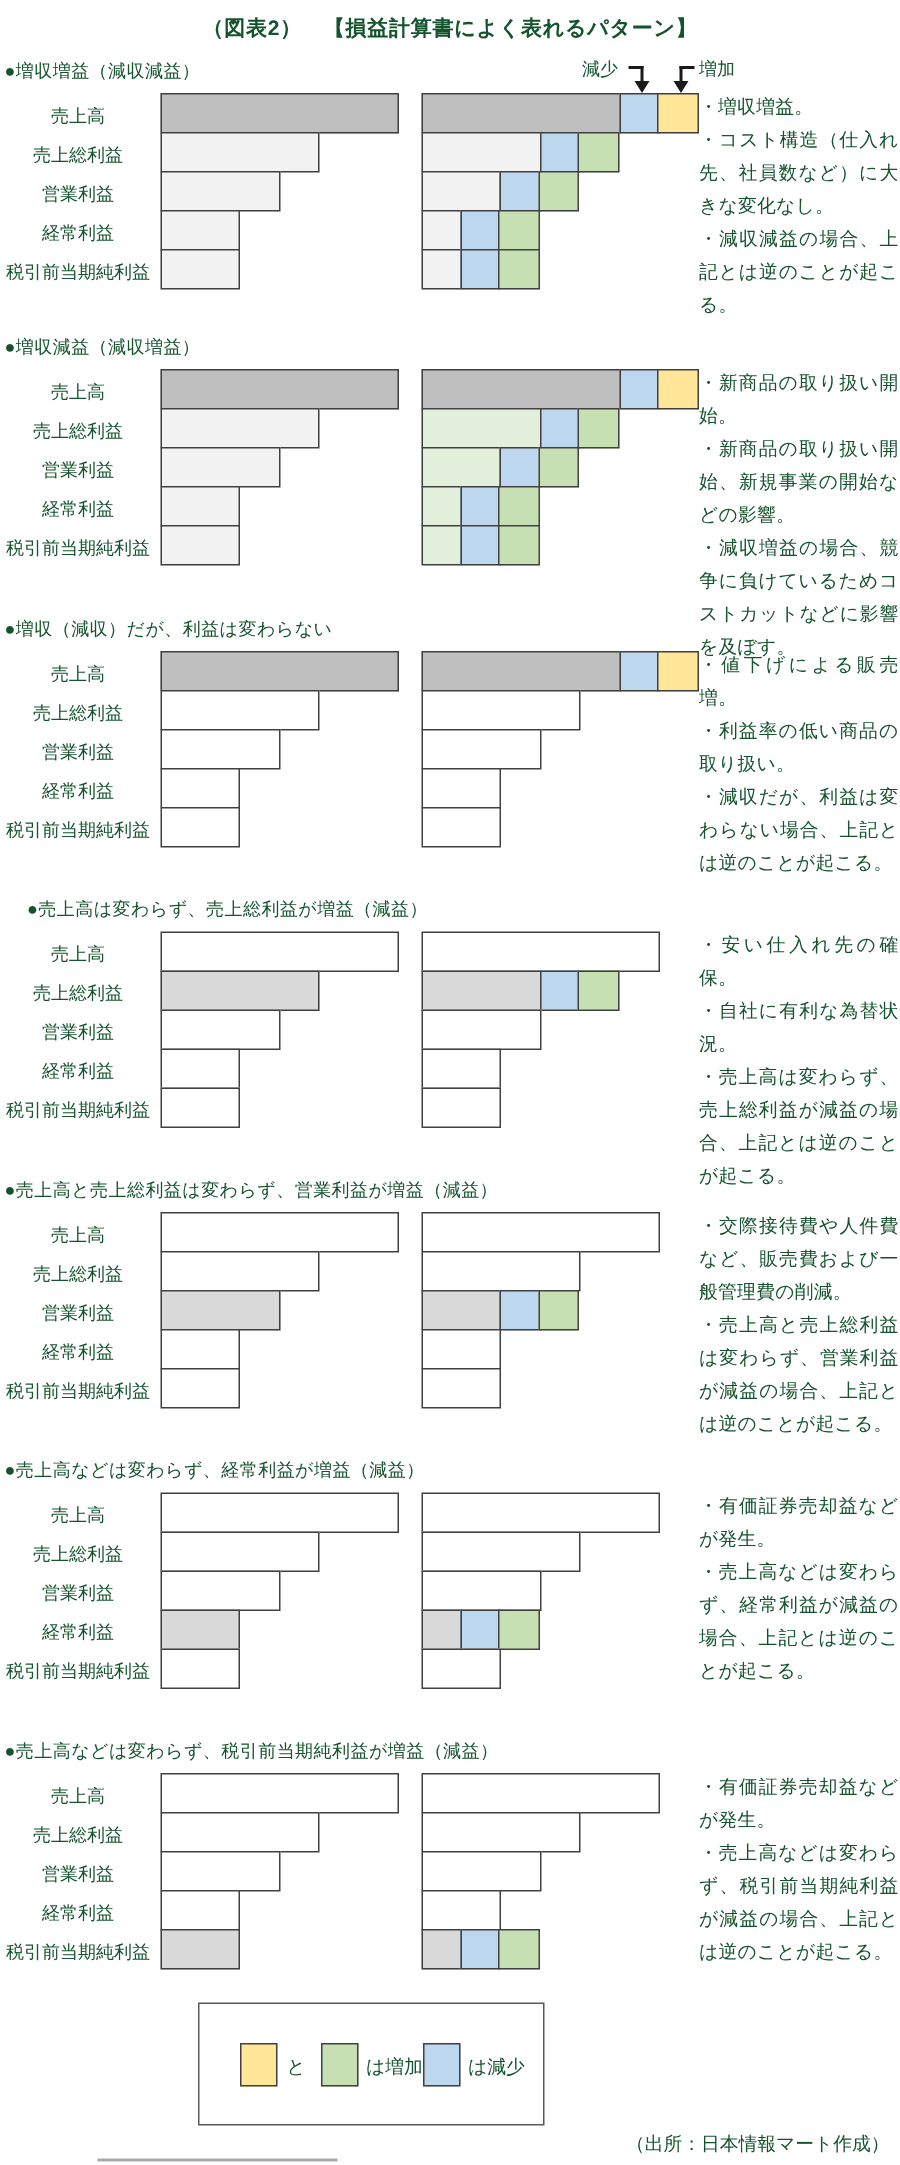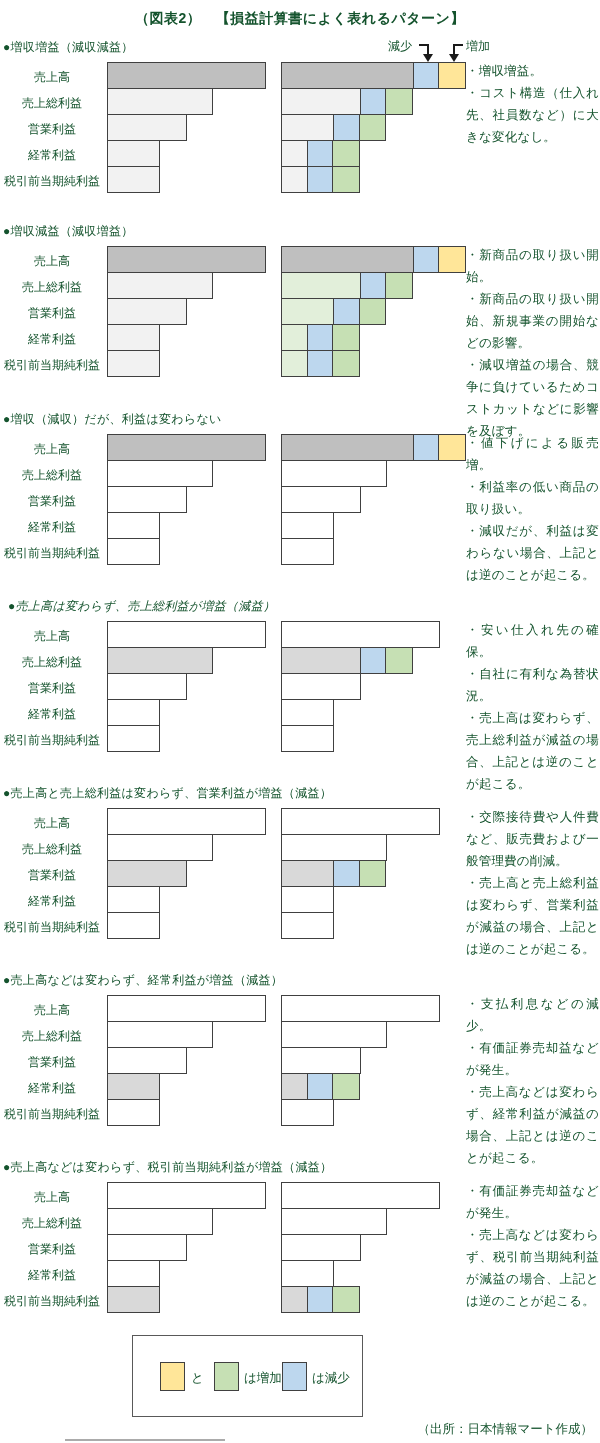--- a/index.html
+++ b/index.html
@@ -61,20 +61,21 @@
       <div class="bar-seg" style="left: 306.5px; top: 140px; width: 27.5px; height: 27px; background: rgb(189, 215, 238);"></div>
       <div class="bar-seg" style="left: 332px; top: 140px; width: 27.5px; height: 27px; background: rgb(198, 224, 180);"></div>
       <div class="abs row-label" style="left: 2px; top: 173px; width: 100px;">税引前当期純利益</div>
       <div class="bar-seg" style="left: 107px; top: 166px; width: 53px; height: 27px; background: rgb(242, 242, 242);"></div>
       <div class="bar-seg" style="left: 281px; top: 166px; width: 26.5px; height: 27px; background: rgb(242, 242, 242);"></div>
       <div class="bar-seg" style="left: 306.5px; top: 166px; width: 27.5px; height: 27px; background: rgb(189, 215, 238);"></div>
       <div class="bar-seg" style="left: 332px; top: 166px; width: 27.5px; height: 27px; background: rgb(198, 224, 180);"></div>
       <div class="abs comment" style="left: 466px; top: 60px; width: 133px;">
         <div>・増収増益。</div>
         <div>・コスト構造（仕入れ先、社員数など）に大きな変化なし。</div>
+        <div>・減収減益の場合、上記とは逆のことが起こる。</div>
       </div>
       <div class="abs section-heading" style="left: 3px; top: 223px;">●増収減益（減収増益）</div>
       <div class="abs row-label" style="left: 2px; top: 253px; width: 100px;">売上高</div>
       <div class="bar-seg" style="left: 107px; top: 246px; width: 159px; height: 27px; background: rgb(191, 191, 191);"></div>
       <div class="bar-seg" style="left: 281px; top: 246px; width: 132.5px; height: 27px; background: rgb(191, 191, 191);"></div>
       <div class="bar-seg" style="left: 412.5px; top: 246px; width: 27.5px; height: 27px; background: rgb(189, 215, 238);"></div>
       <div class="bar-seg" style="left: 438px; top: 246px; width: 27.5px; height: 27px; background: rgb(255, 230, 153);"></div>
       <div class="abs row-label" style="left: 2px; top: 279px; width: 100px;">売上総利益</div>
       <div class="bar-seg" style="left: 107px; top: 272px; width: 106px; height: 27px; background: rgb(242, 242, 242);"></div>
       <div class="bar-seg" style="left: 281px; top: 272px; width: 79.5px; height: 27px; background: rgb(226, 239, 218);"></div>
@@ -116,21 +117,21 @@
       <div class="bar-seg" style="left: 107px; top: 512px; width: 53px; height: 27px; background: rgb(255, 255, 255);"></div>
       <div class="bar-seg" style="left: 281px; top: 512px; width: 53px; height: 27px; background: rgb(255, 255, 255);"></div>
       <div class="abs row-label" style="left: 2px; top: 545px; width: 100px;">税引前当期純利益</div>
       <div class="bar-seg" style="left: 107px; top: 538px; width: 53px; height: 27px; background: rgb(255, 255, 255);"></div>
       <div class="bar-seg" style="left: 281px; top: 538px; width: 53px; height: 27px; background: rgb(255, 255, 255);"></div>
       <div class="abs comment" style="left: 466px; top: 432px; width: 133px;">
         <div>・値下げによる販売増。</div>
         <div>・利益率の低い商品の取り扱い。</div>
         <div>・減収だが、利益は変わらない場合、上記とは逆のことが起こる。</div>
       </div>
-      <div class="abs section-heading" style="left: 8px; top: 598px; font-style: italic;">●売上高は変わらず、売上総利益が増益（減益）</div>
+      <div class="abs section-heading" style="left: 18px; top: 598px;">●売上高は変わらず、売上総利益が増益（減益）</div>
       <div class="abs row-label" style="left: 2px; top: 628px; width: 100px;">売上高</div>
       <div class="bar-seg" style="left: 107px; top: 621px; width: 159px; height: 27px; background: rgb(255, 255, 255);"></div>
       <div class="bar-seg" style="left: 281px; top: 621px; width: 159px; height: 27px; background: rgb(255, 255, 255);"></div>
       <div class="abs row-label" style="left: 2px; top: 654px; width: 100px;">売上総利益</div>
       <div class="bar-seg" style="left: 107px; top: 647px; width: 106px; height: 27px; background: rgb(217, 217, 217);"></div>
       <div class="bar-seg" style="left: 281px; top: 647px; width: 79.5px; height: 27px; background: rgb(217, 217, 217);"></div>
       <div class="bar-seg" style="left: 359.5px; top: 647px; width: 27.5px; height: 27px; background: rgb(189, 215, 238);"></div>
       <div class="bar-seg" style="left: 385px; top: 647px; width: 27.5px; height: 27px; background: rgb(198, 224, 180);"></div>
       <div class="abs row-label" style="left: 2px; top: 680px; width: 100px;">営業利益</div>
       <div class="bar-seg" style="left: 107px; top: 673px; width: 79.5px; height: 27px; background: rgb(255, 255, 255);"></div>
@@ -180,21 +181,20 @@
       <div class="bar-seg" style="left: 281px; top: 1047px; width: 79.5px; height: 27px; background: rgb(255, 255, 255);"></div>
       <div class="abs row-label" style="left: 2px; top: 1080px; width: 100px;">経常利益</div>
       <div class="bar-seg" style="left: 107px; top: 1073px; width: 53px; height: 27px; background: rgb(217, 217, 217);"></div>
       <div class="bar-seg" style="left: 281px; top: 1073px; width: 26.5px; height: 27px; background: rgb(217, 217, 217);"></div>
       <div class="bar-seg" style="left: 306.5px; top: 1073px; width: 27.5px; height: 27px; background: rgb(189, 215, 238);"></div>
       <div class="bar-seg" style="left: 332px; top: 1073px; width: 27.5px; height: 27px; background: rgb(198, 224, 180);"></div>
       <div class="abs row-label" style="left: 2px; top: 1106px; width: 100px;">税引前当期純利益</div>
       <div class="bar-seg" style="left: 107px; top: 1099px; width: 53px; height: 27px; background: rgb(255, 255, 255);"></div>
       <div class="bar-seg" style="left: 281px; top: 1099px; width: 53px; height: 27px; background: rgb(255, 255, 255);"></div>
       <div class="abs comment" style="left: 466px; top: 993px; width: 133px;">
-        <div>・支払利息などの減少。</div>
         <div>・有価証券売却益などが発生。</div>
         <div>・売上高などは変わらず、経常利益が減益の場合、上記とは逆のことが起こる。</div>
       </div>
       <div class="abs section-heading" style="left: 3px; top: 1159px;">●売上高などは変わらず、税引前当期純利益が増益（減益）</div>
       <div class="abs row-label" style="left: 2px; top: 1189px; width: 100px;">売上高</div>
       <div class="bar-seg" style="left: 107px; top: 1182px; width: 159px; height: 27px; background: rgb(255, 255, 255);"></div>
       <div class="bar-seg" style="left: 281px; top: 1182px; width: 159px; height: 27px; background: rgb(255, 255, 255);"></div>
       <div class="abs row-label" style="left: 2px; top: 1215px; width: 100px;">売上総利益</div>
       <div class="bar-seg" style="left: 107px; top: 1208px; width: 106px; height: 27px; background: rgb(255, 255, 255);"></div>
       <div class="bar-seg" style="left: 281px; top: 1208px; width: 106px; height: 27px; background: rgb(255, 255, 255);"></div>

